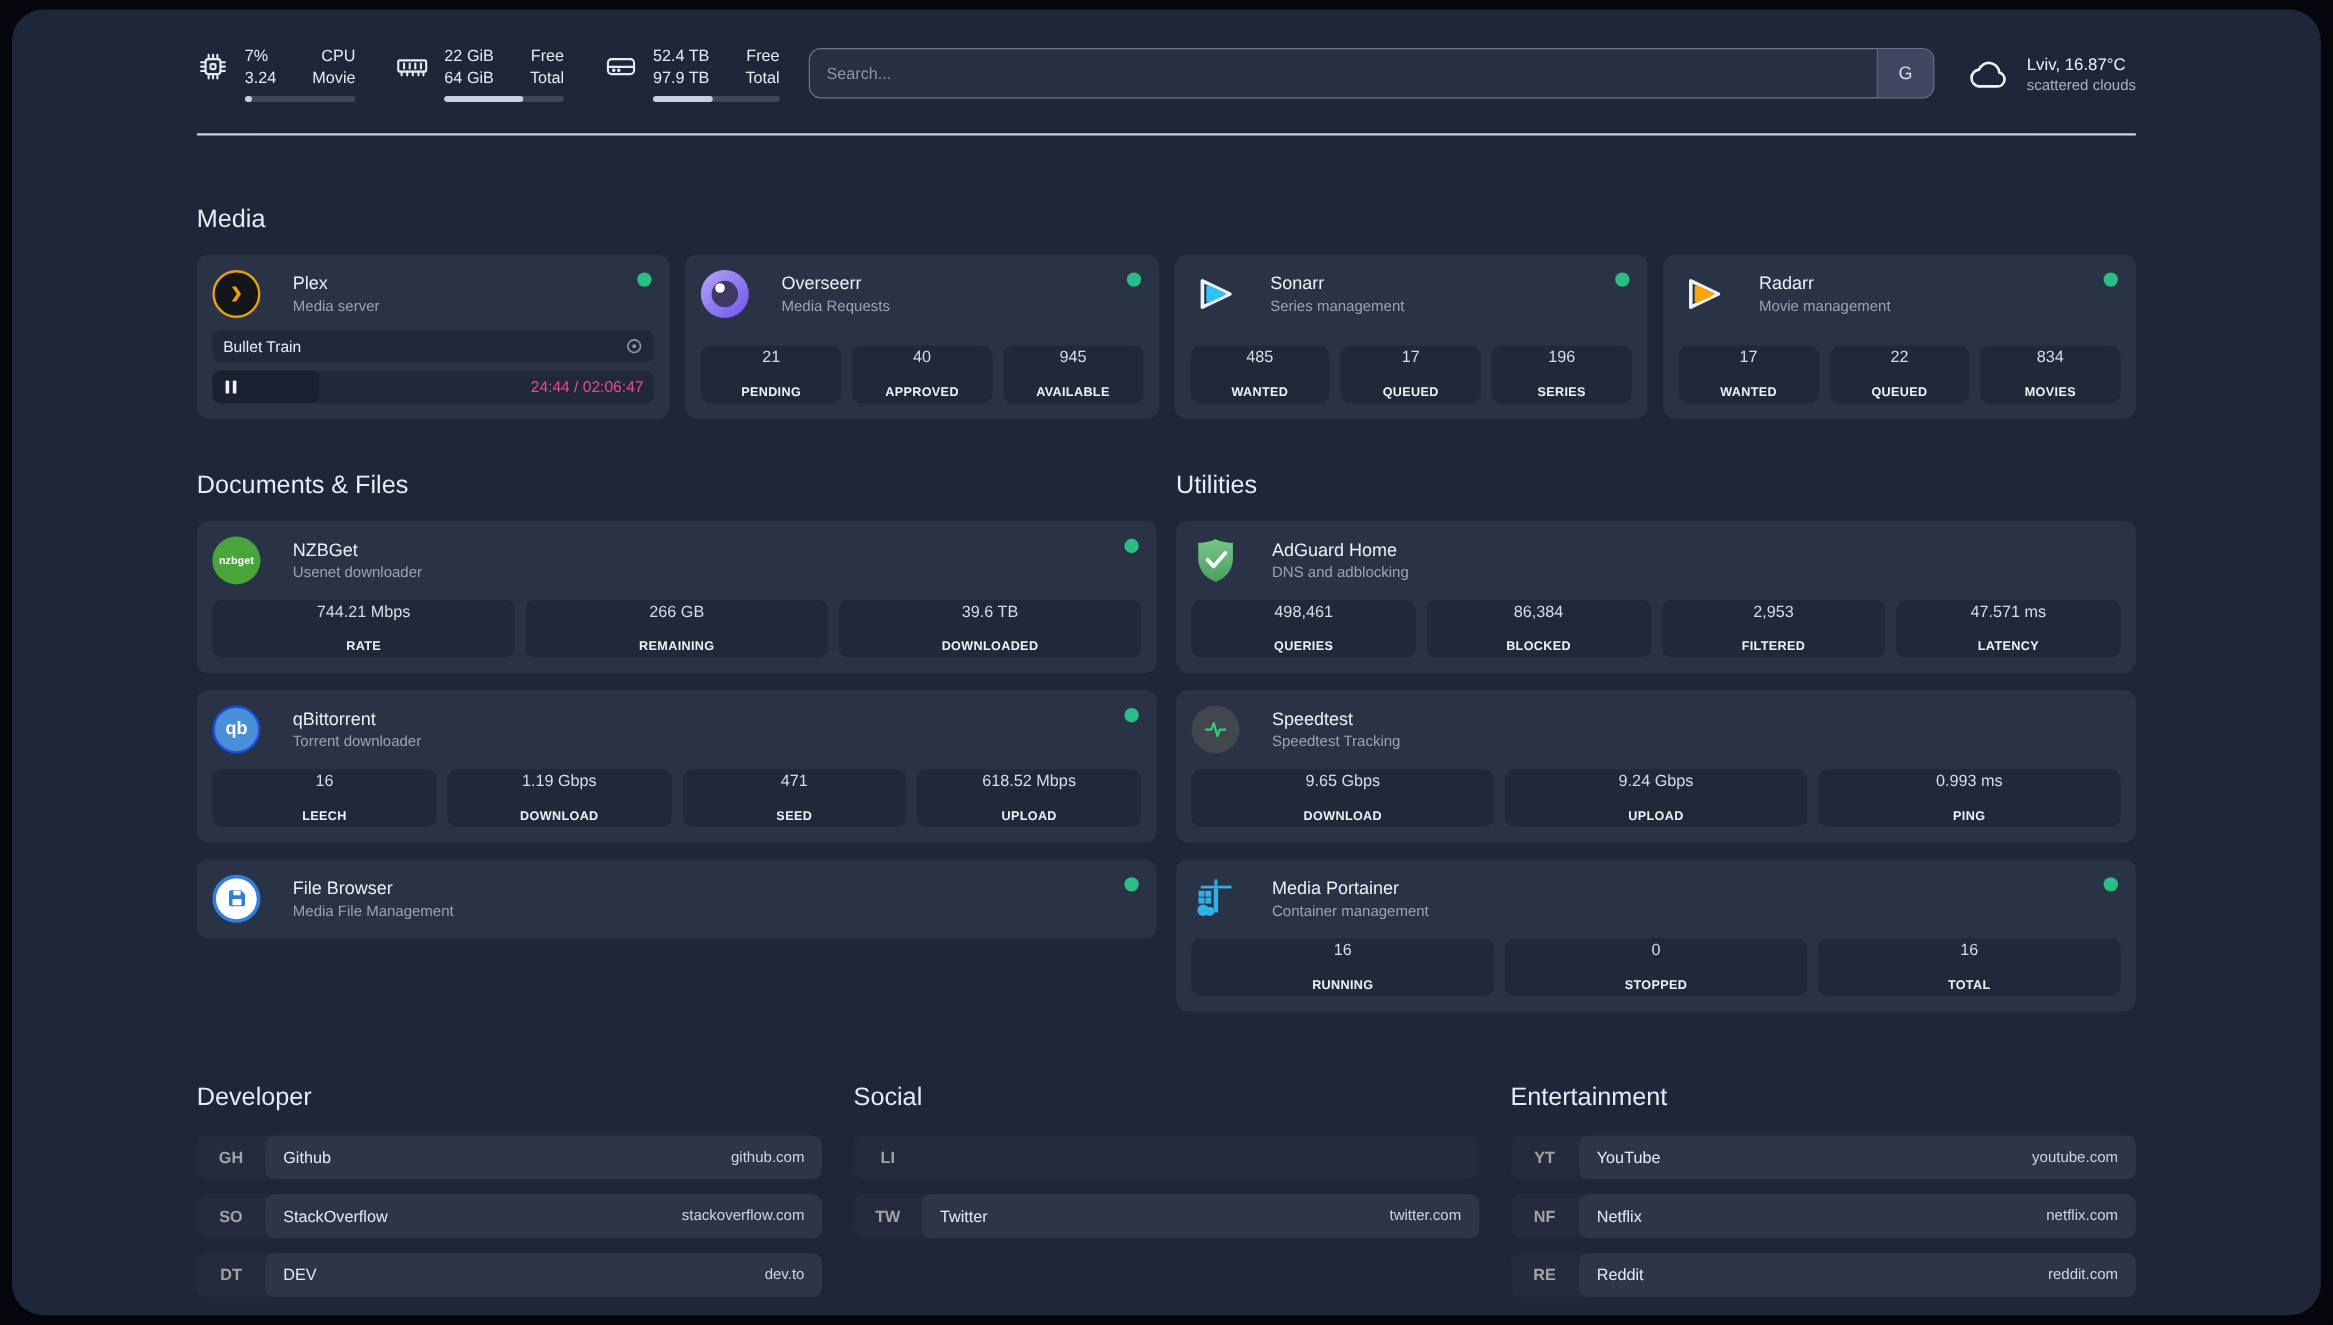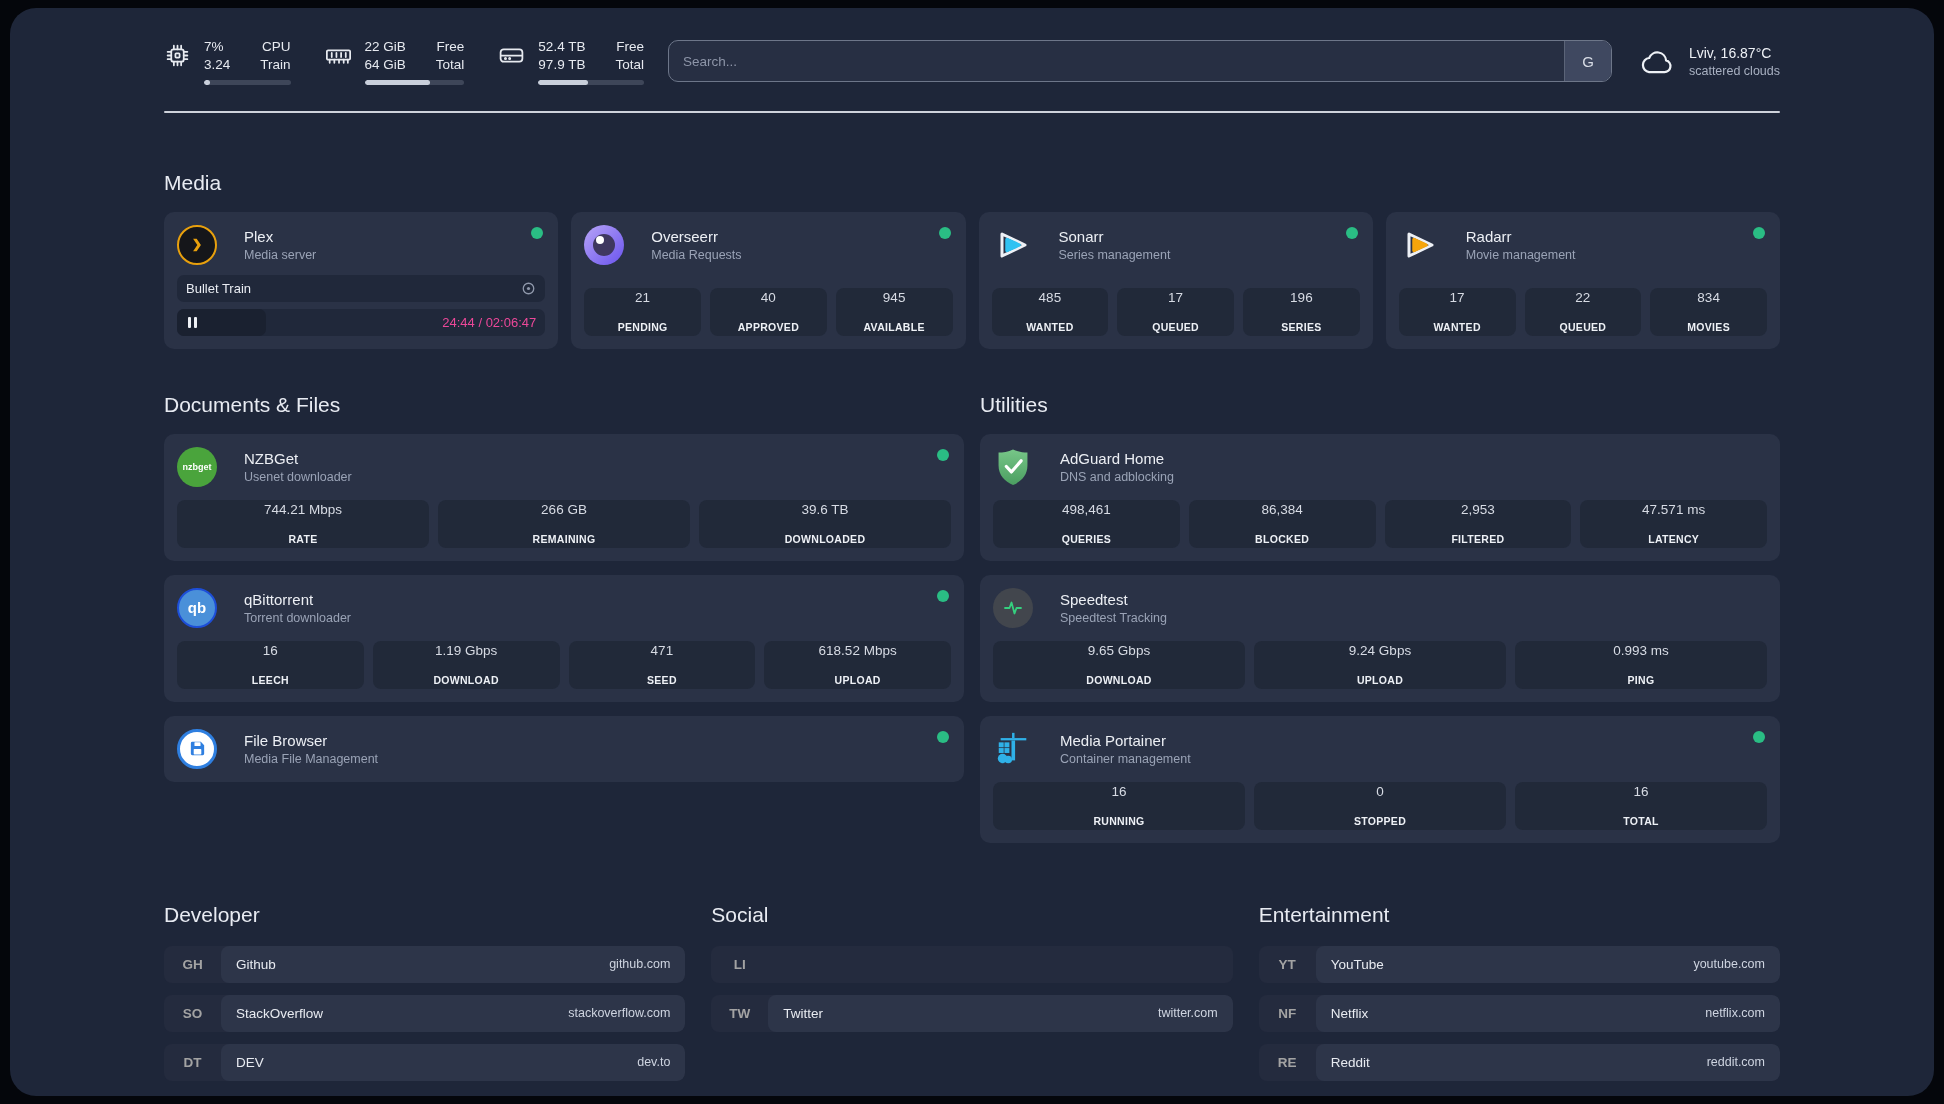--- a/index.html
+++ b/index.html
@@ -113,21 +113,21 @@
                 <path d="M9.5 7V3.5M13 7V3.5M16.5 7V3.5M9.5 22.5V19M13 22.5V19M16.5 22.5V19M7 9.5H3.5M7 13H3.5M7 16.5H3.5M22.5 9.5H19M22.5 13H19M22.5 16.5H19"></path>
               </g>
             </svg>
           <div class="stat-grid">
             <div class="vals">
               <div>7%</div>
               <div>3.24</div>
             </div>
             <div class="labs">
               <div>CPU</div>
-              <div>Train</div>
+              <div>Movie</div>
             </div>
             <div class="bar">
                 <i style="width: 7%;"></i>
               </div>
           </div>
         </div>
 
         <div class="stat">
           <svg viewBox="0 0 26 26">
               <g stroke="#e7eaf0" stroke-width="1.7" fill="none" stroke-linecap="round">

